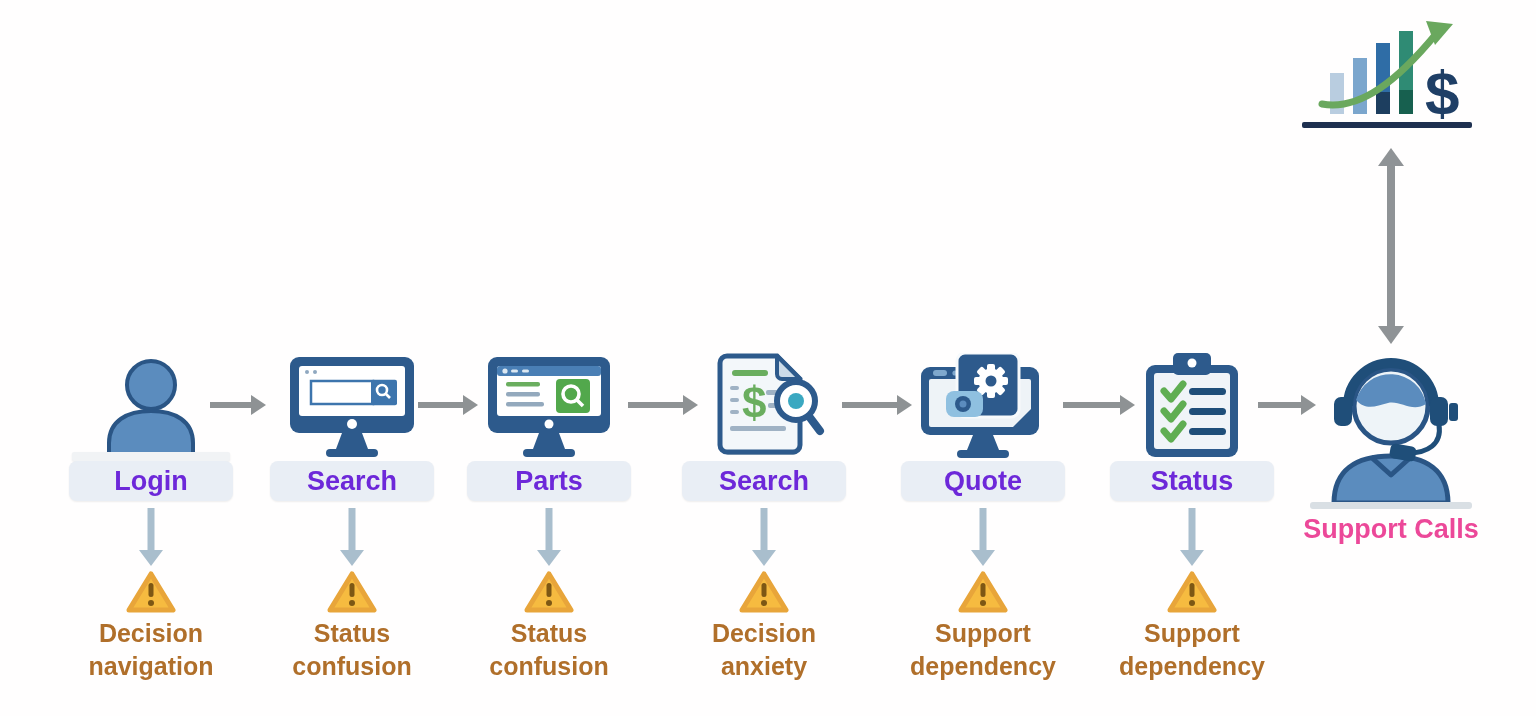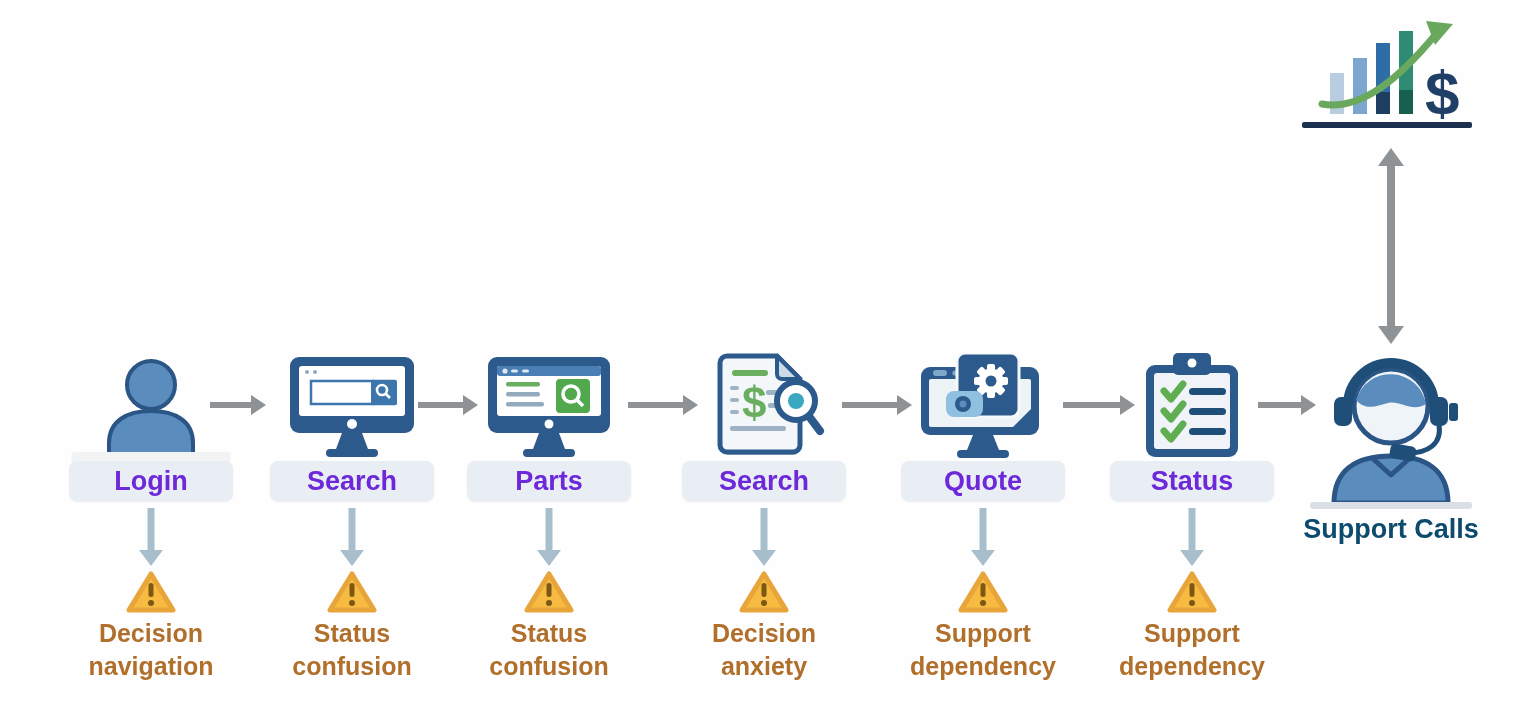--- a/index.html
+++ b/index.html
@@ -32,21 +32,21 @@
   .h-arrow::after{content:"";position:absolute;right:-14px;top:50%;transform:translateY(-50%);
                   width:0;height:0;border-left:15px solid #8e9294;
                   border-top:10px solid transparent;border-bottom:10px solid transparent;}
 
   
   .support-col{position:absolute;left:1281px;top:356px;width:220px;height:200px;}
   .support-col .icon-area2{position:absolute;top:0;left:35px;width:150px;height:148px;}
   .support-desk{position:absolute;top:146px;left:50%;transform:translateX(-50%);
                 width:162px;height:7px;background:#d9dfe4;border-radius:3px;}
   .support-label{position:absolute;top:158px;left:0;width:220px;text-align:center;
-                 font-size:27px;font-weight:bold;color:#0c4a6e;}
+                 font-size:27px;font-weight:bold;color:#ec4899;}
 
   
   .chart-box{position:absolute;left:1300px;top:18px;width:175px;height:112px;}
 
   
   .v2-arrow{position:absolute;left:1377px;top:148px;width:28px;height:196px;}
   .v2-arrow .shaft{position:absolute;left:50%;top:14px;transform:translateX(-50%);
                    width:8px;height:168px;background:#8f9396;}
   .v2-arrow .head-up{position:absolute;left:50%;top:0;transform:translateX(-50%);width:0;height:0;
                      border-left:13px solid transparent;border-right:13px solid transparent;

